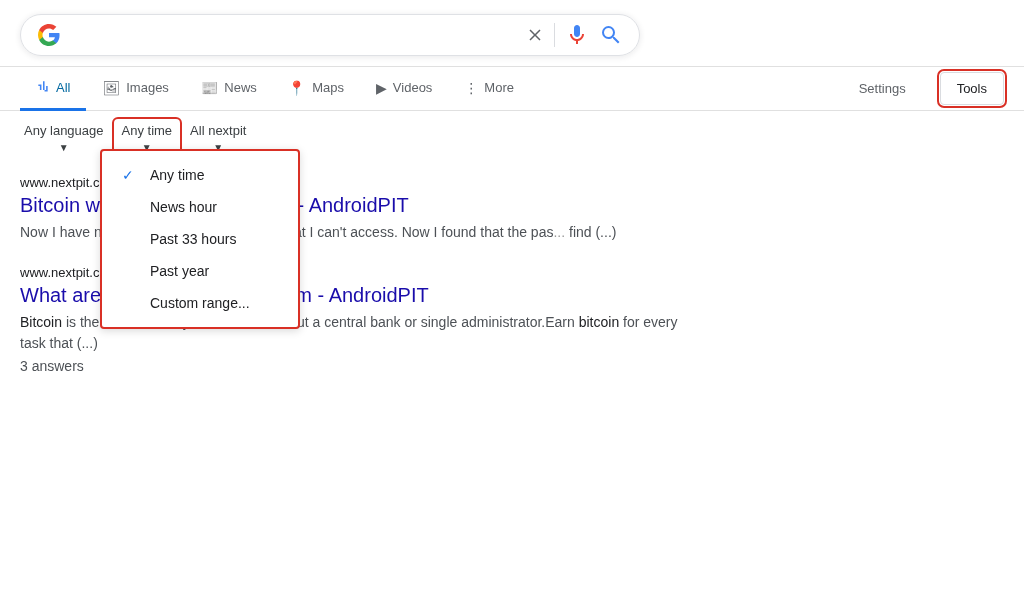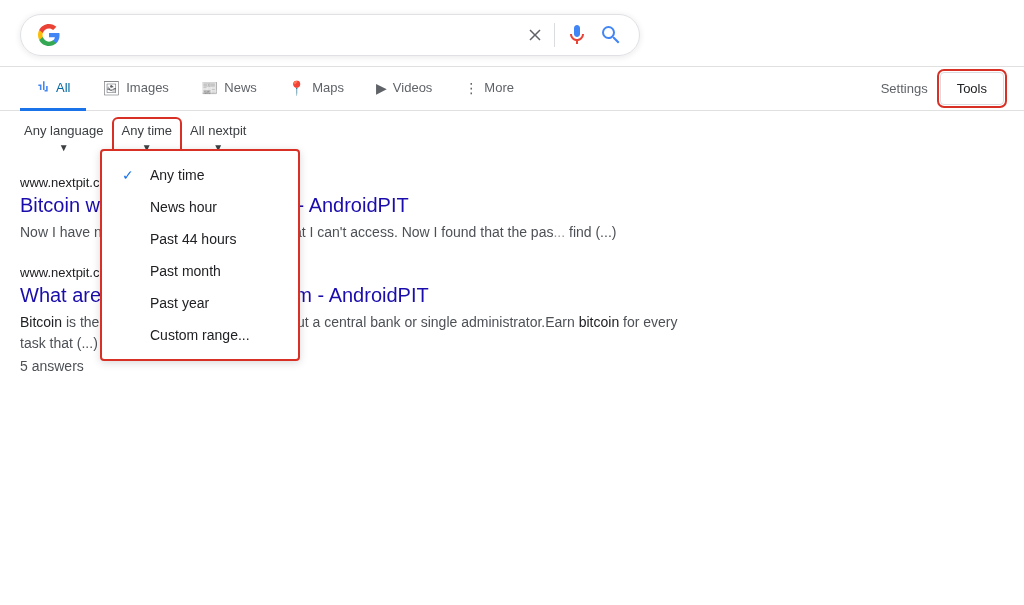--- a/index.html
+++ b/index.html
@@ -70,21 +70,21 @@
       color: #1a73e8;
       border-bottom: 3px solid #1a73e8;
     }
     .nav-tab .tab-icon {
       font-size: 14px;
     }
     .nav-right {
       margin-left: auto;
       display: flex;
       align-items: center;
-      gap: 0;
+      gap: 22px;
     }
     .settings-link {
       font-size: 13px;
       color: #5f6368;
       cursor: pointer;
       padding: 8px 12px;
     }
     .tools-btn {
       font-size: 13px;
       color: #202124;
@@ -300,25 +300,21 @@
     <div class="dropdown-item">
       <span class="check">✓</span>
       <span>Any time</span>
     </div>
     <div class="dropdown-item">
       <span class="check empty">✓</span>
       <span>News hour</span>
     </div>
     <div class="dropdown-item">
       <span class="check empty">✓</span>
-      <span>Past 44 hours</span>
-    </div>
-    <div class="dropdown-item">
-      <span class="check empty">✓</span>
-      <span>Past month</span>
+      <span>Past 33 hours</span>
     </div>
     <div class="dropdown-item">
       <span class="check empty">✓</span>
       <span>Past year</span>
     </div>
     <div class="dropdown-item">
       <span class="check empty">✓</span>
       <span>Custom range...</span>
     </div>
   </div>
@@ -343,15 +339,15 @@
     <div class="result-url">
       <span class="result-url-text">www.nextpit.com</span>
       <span class="result-url-arrow">› fits-of-bi... ▾</span>
     </div>
     <div class="result-title">
       <span>What are the<span style="color:#999">...</span> ? | NextPit Forum - AndroidPIT</span>
     </div>
     <div class="result-snippet">
       <strong>Bitcoin</strong> is the first<span style="color:#999">...</span> s the system works without a central bank or single administrator.Earn <strong>bitcoin</strong> for every task that (...)
     </div>
-    <div class="answers-count">5 answers</div>
+    <div class="answers-count">3 answers</div>
   </div>
 </div>
 
 </body></html>

